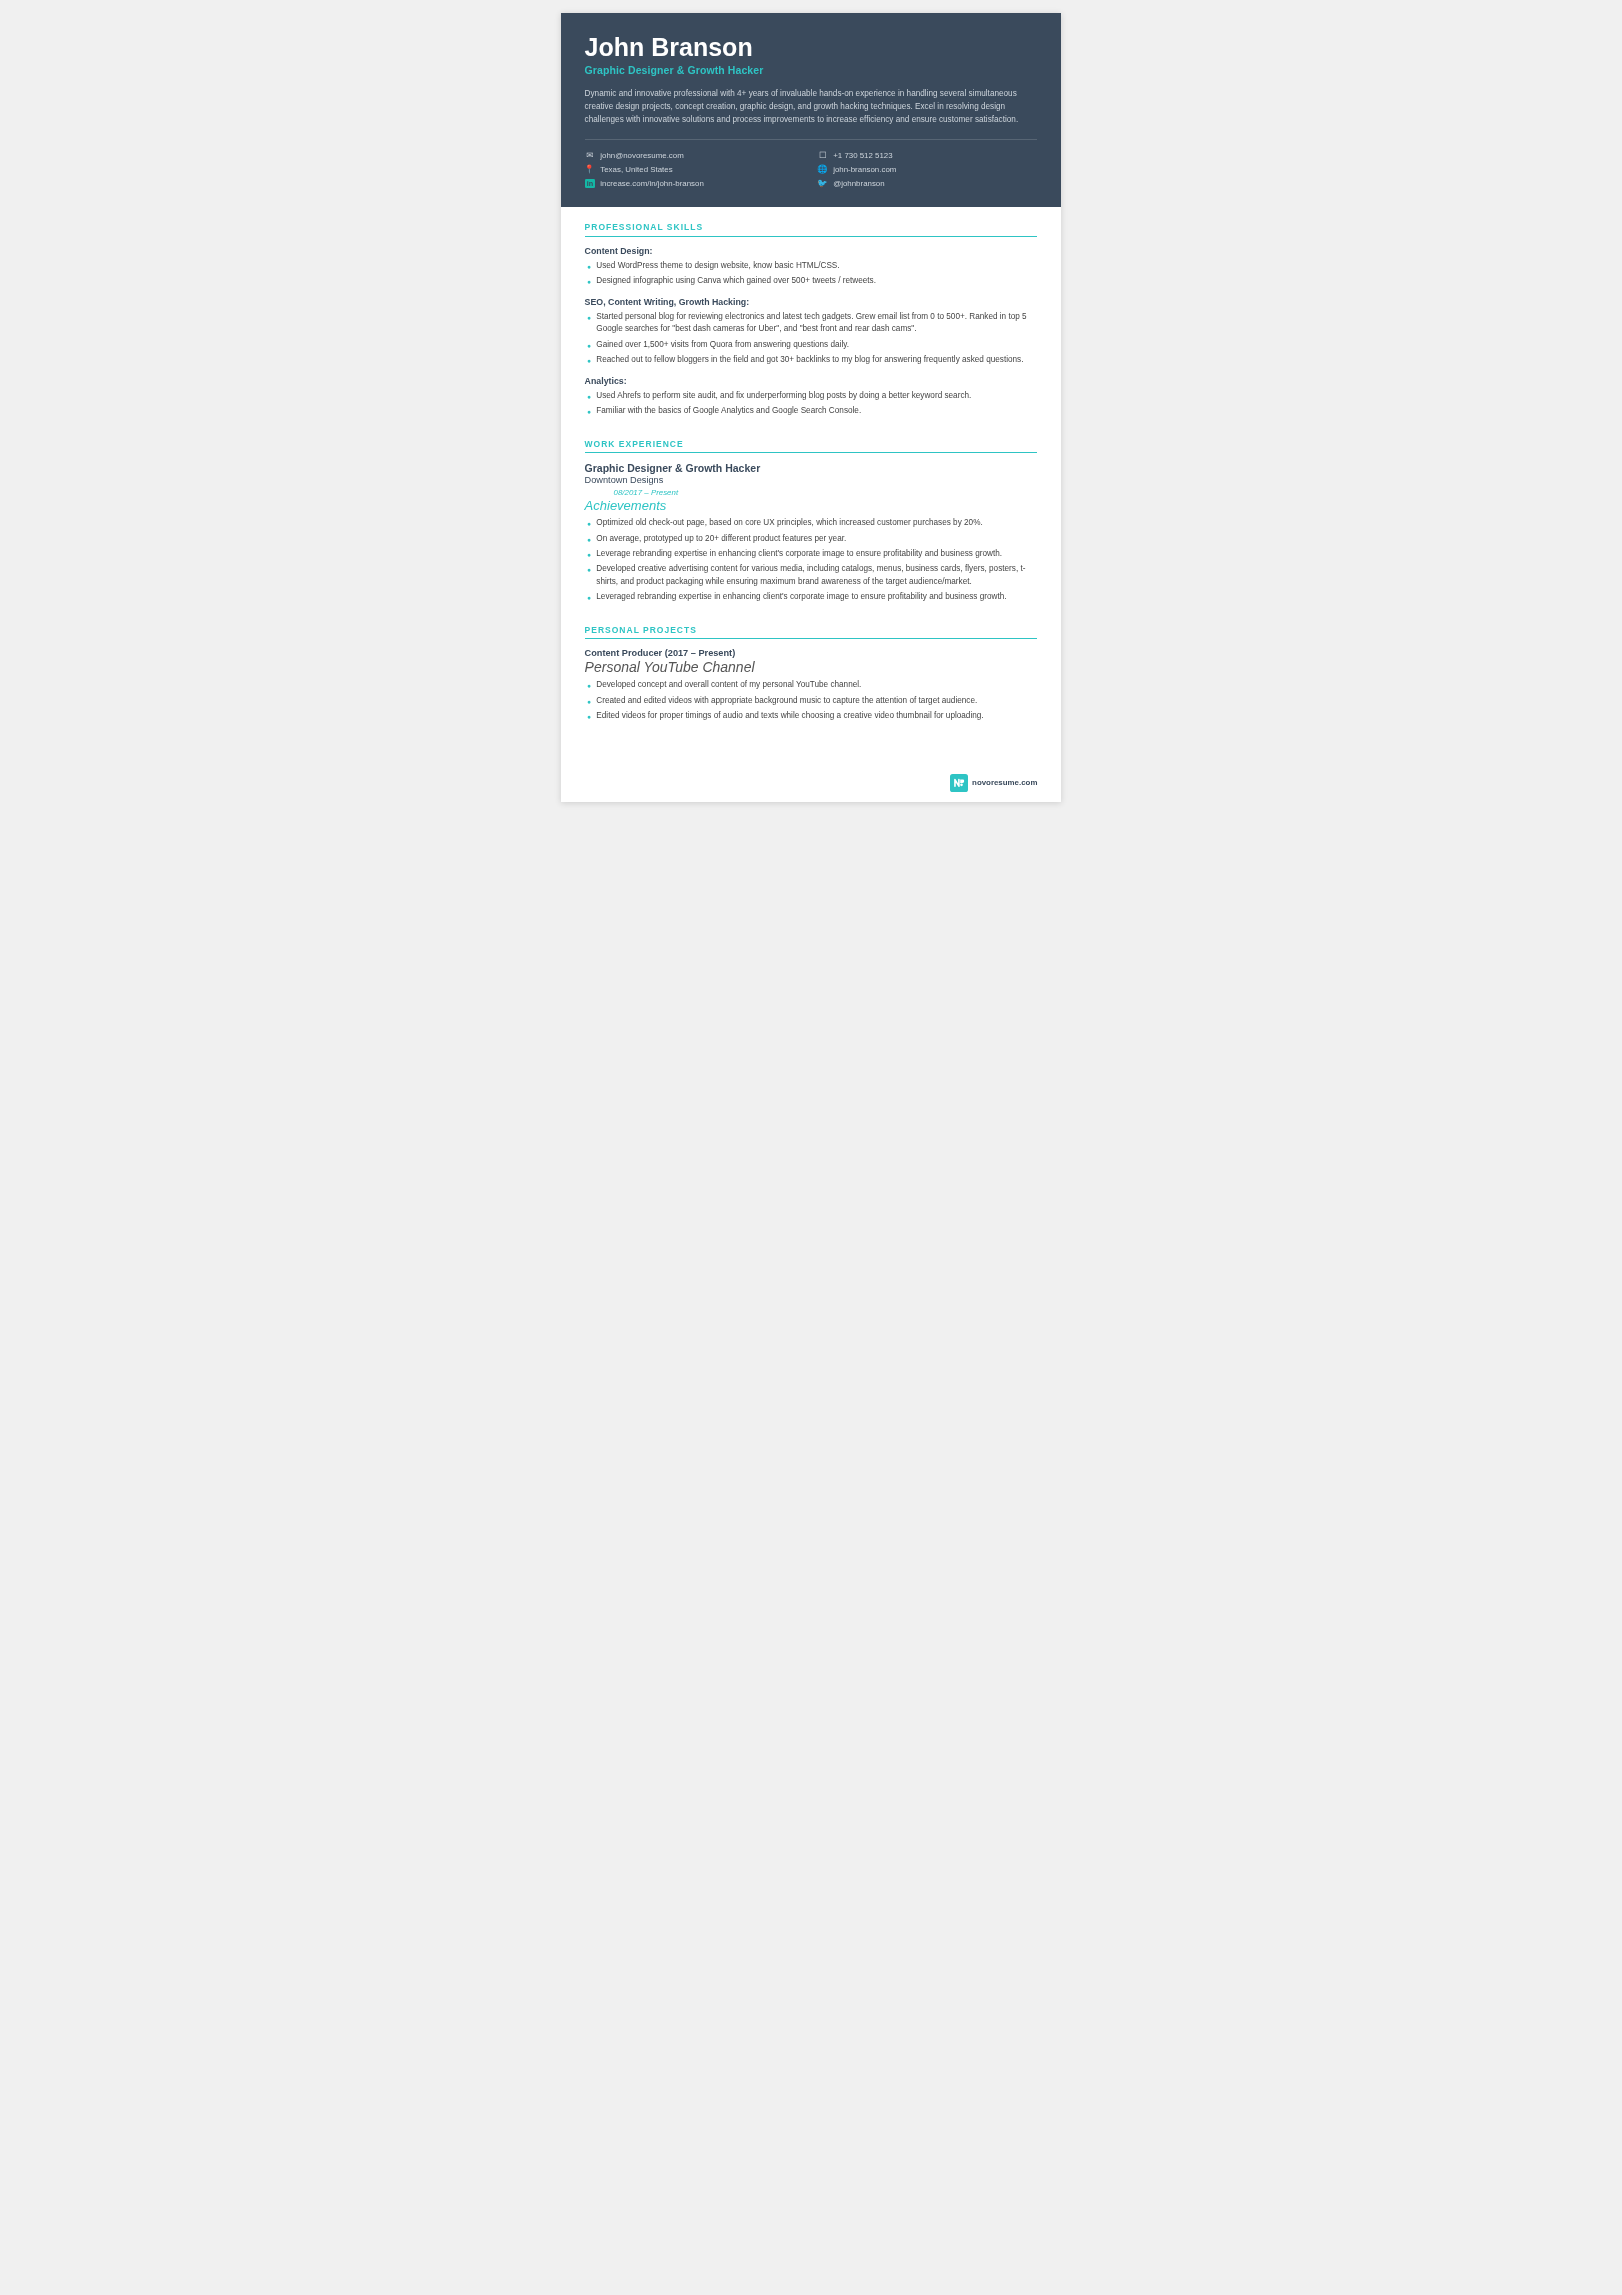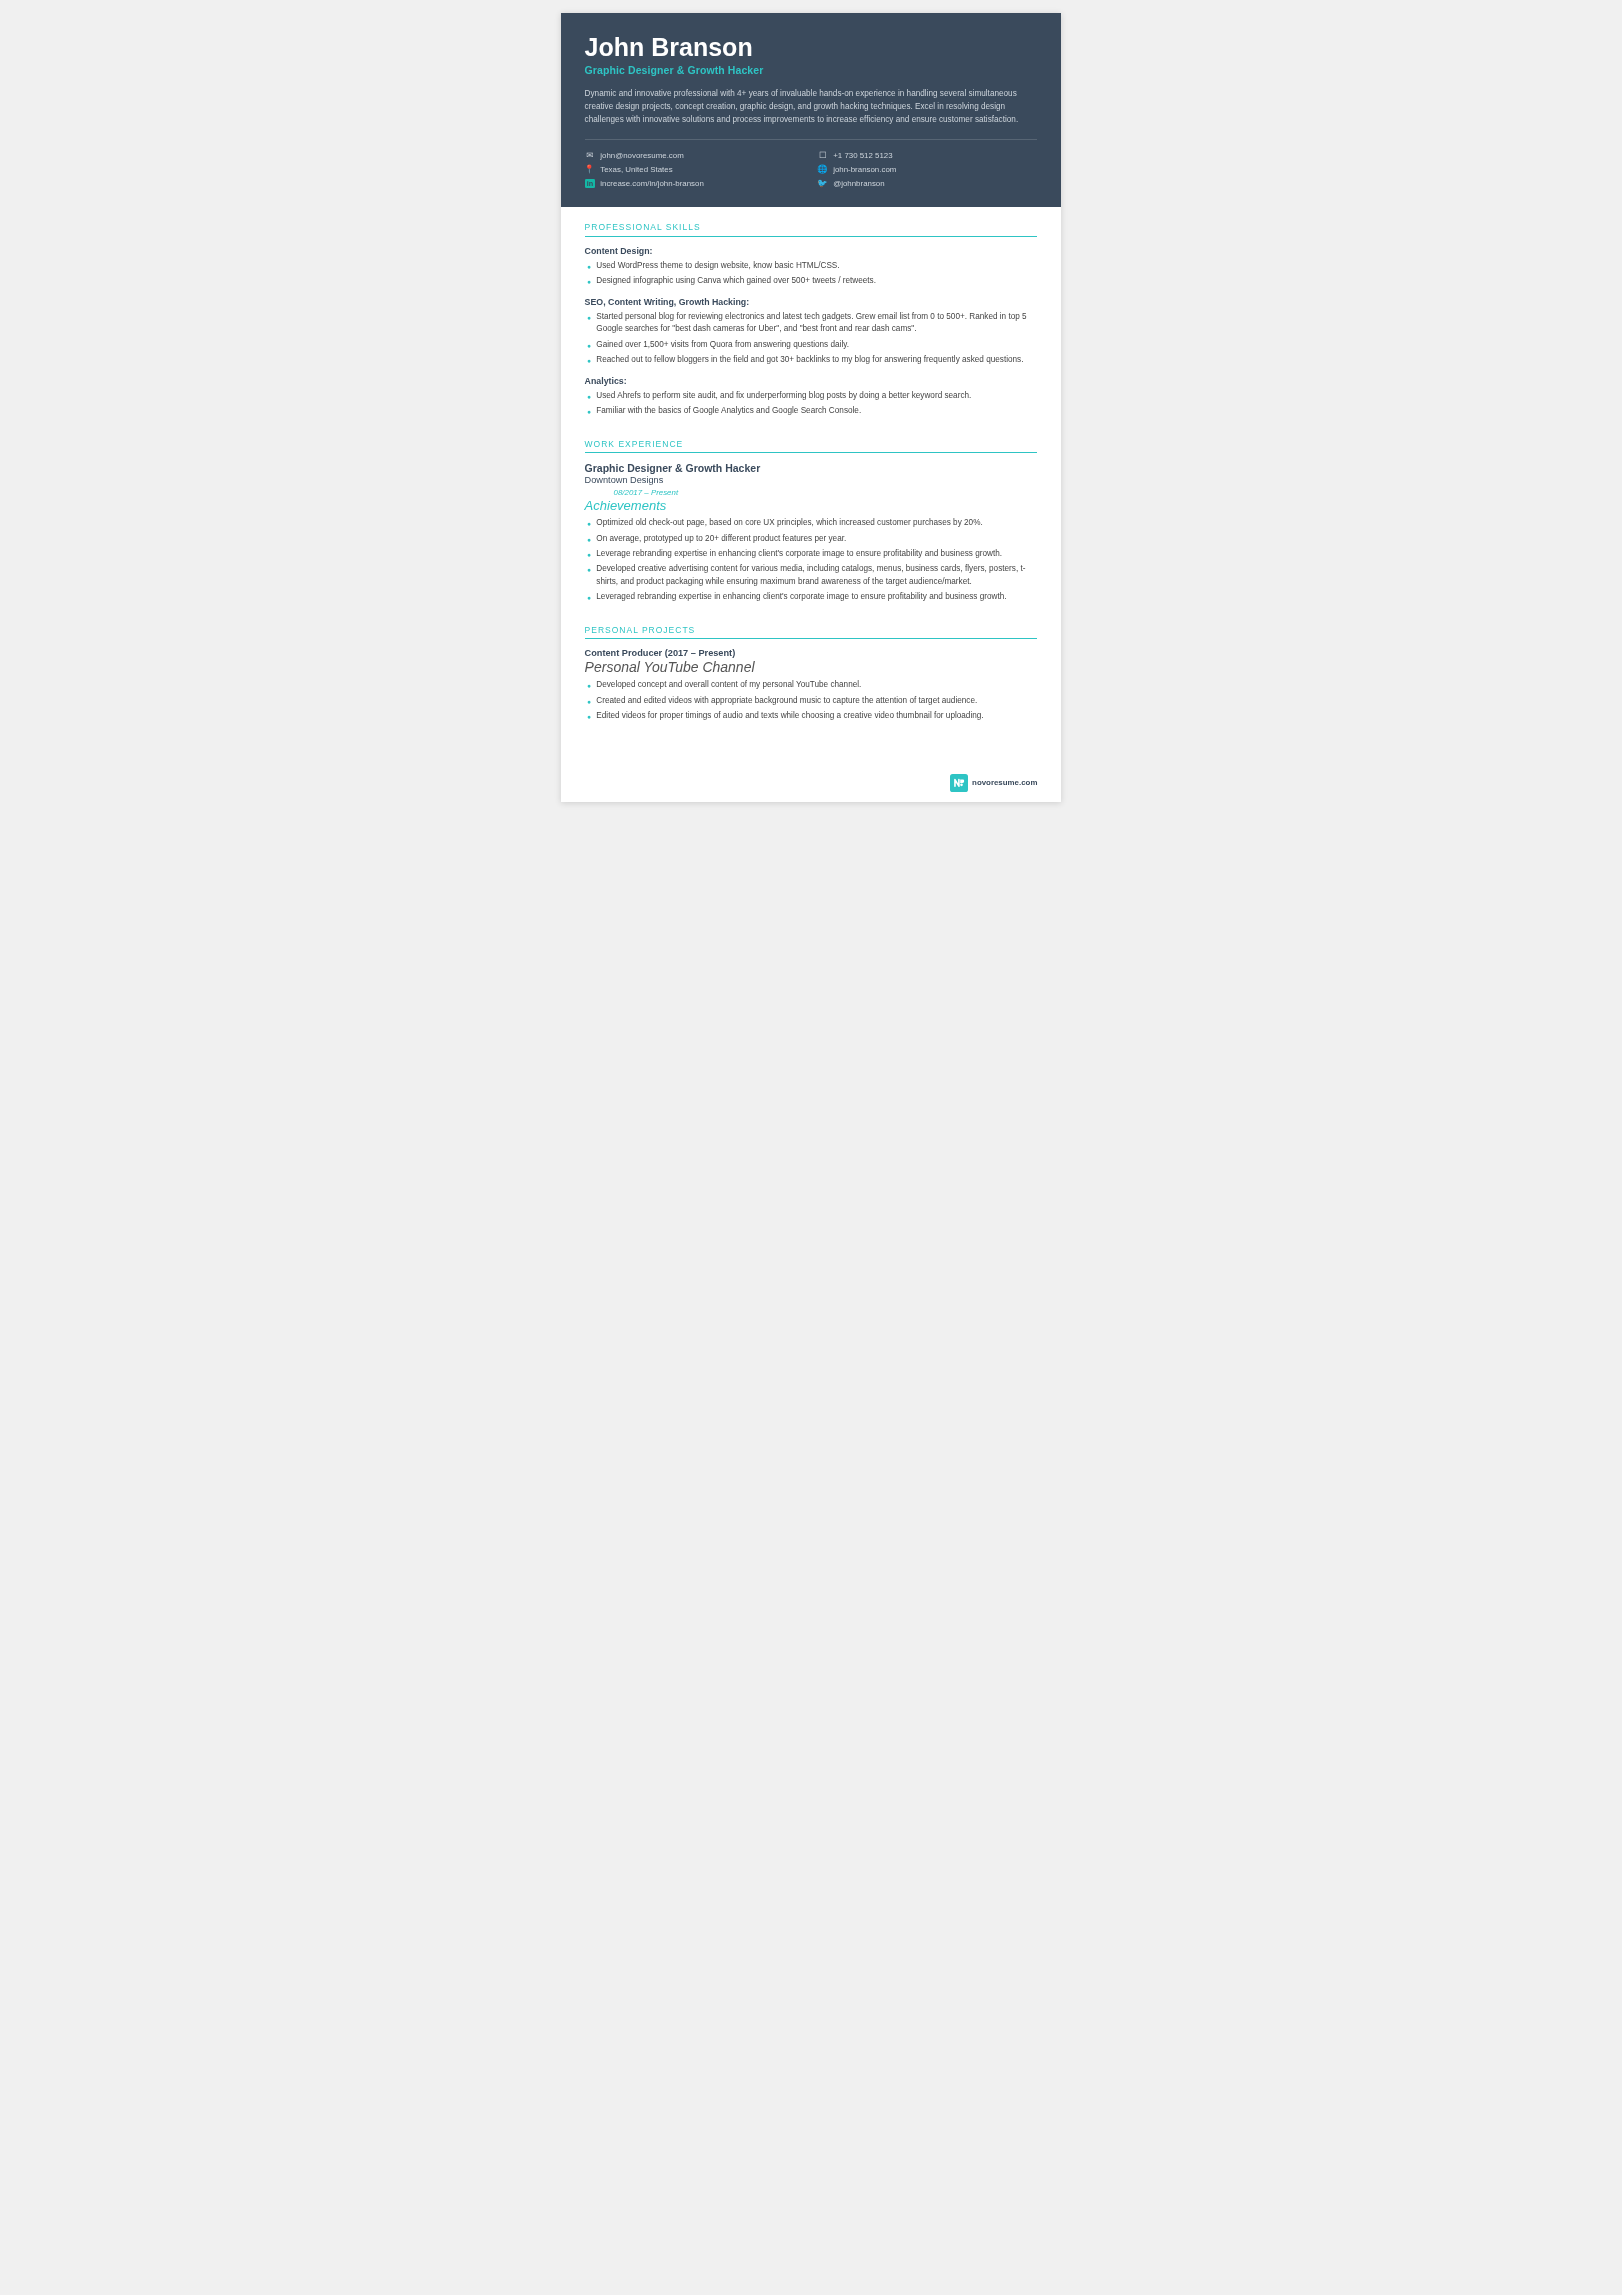--- a/index.html
+++ b/index.html
@@ -64,21 +64,21 @@
       flex-shrink: 0;
     }
     .body {
       padding: 15.7px 23.6px 23.6px 23.6px;
     }
     .section {
       margin-bottom: 15.7px;
     }
     .section-title {
       font-size: 8.5px;
-      font-weight: 400;
+      font-weight: 700;
       color: #2ec4c4;
       letter-spacing: 1px;
       text-transform: uppercase;
       border-bottom: 1.3px solid #2ec4c4;
       padding-bottom: 3.3px;
       margin-bottom: 9.2px;
     }
     .subsection-title {
       font-size: 8.8px;
       font-weight: bold;

